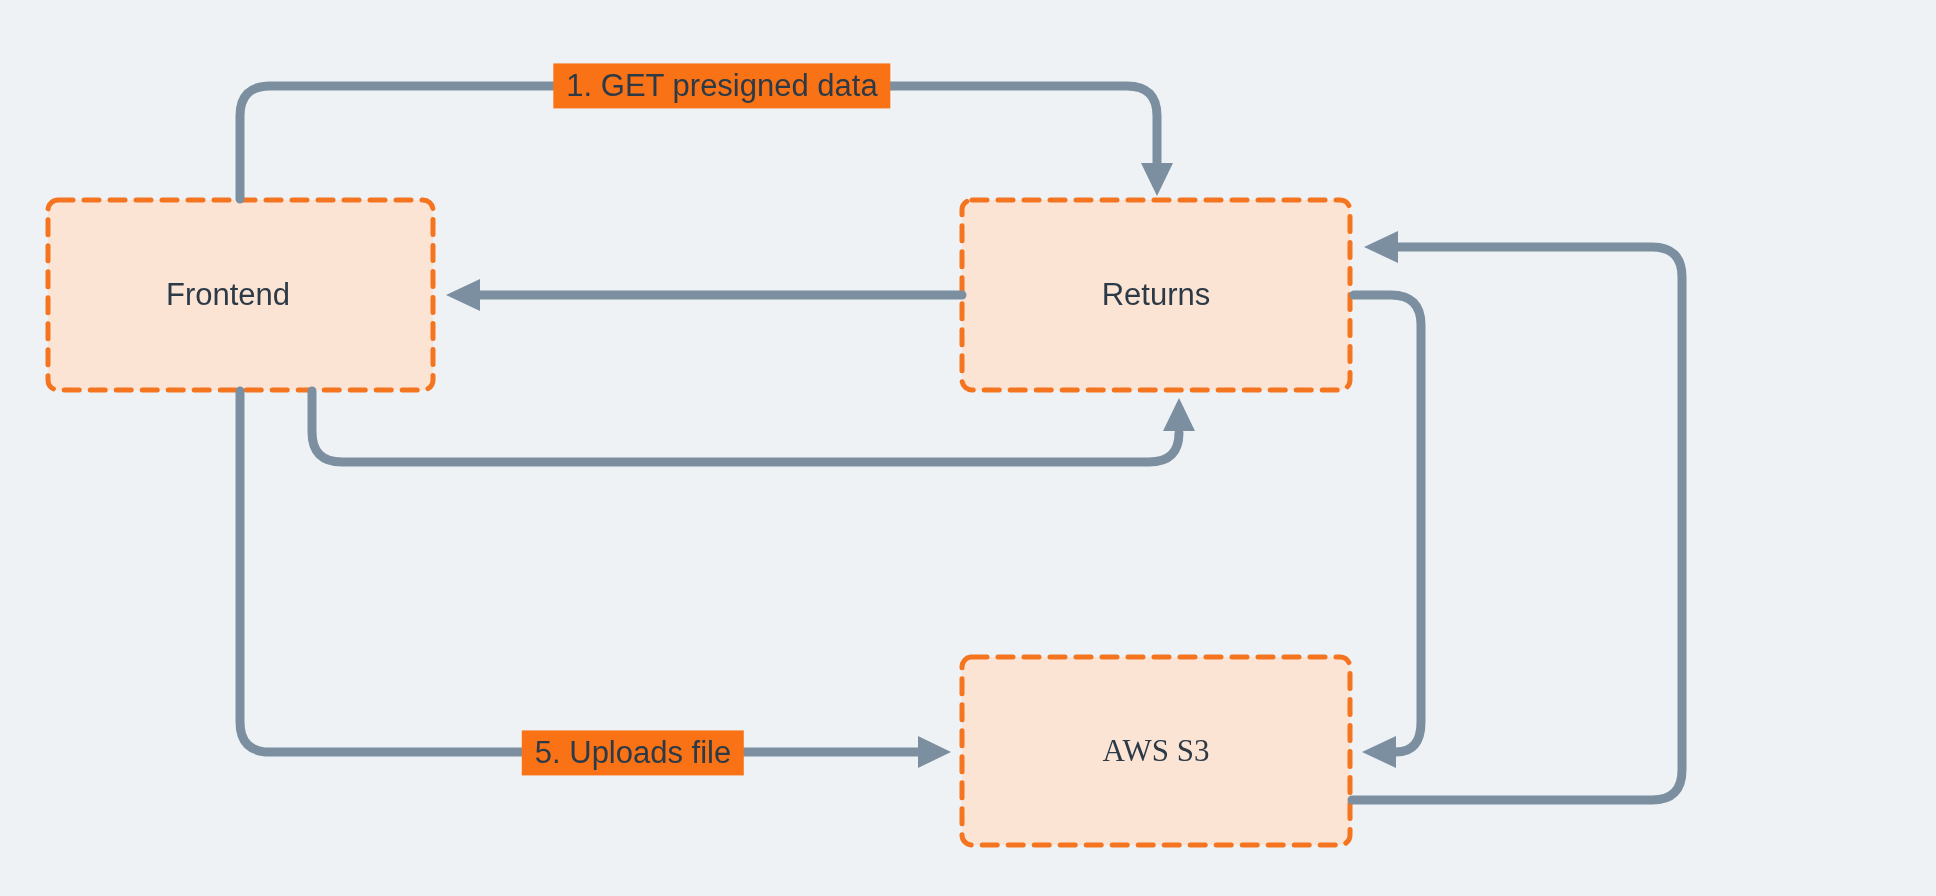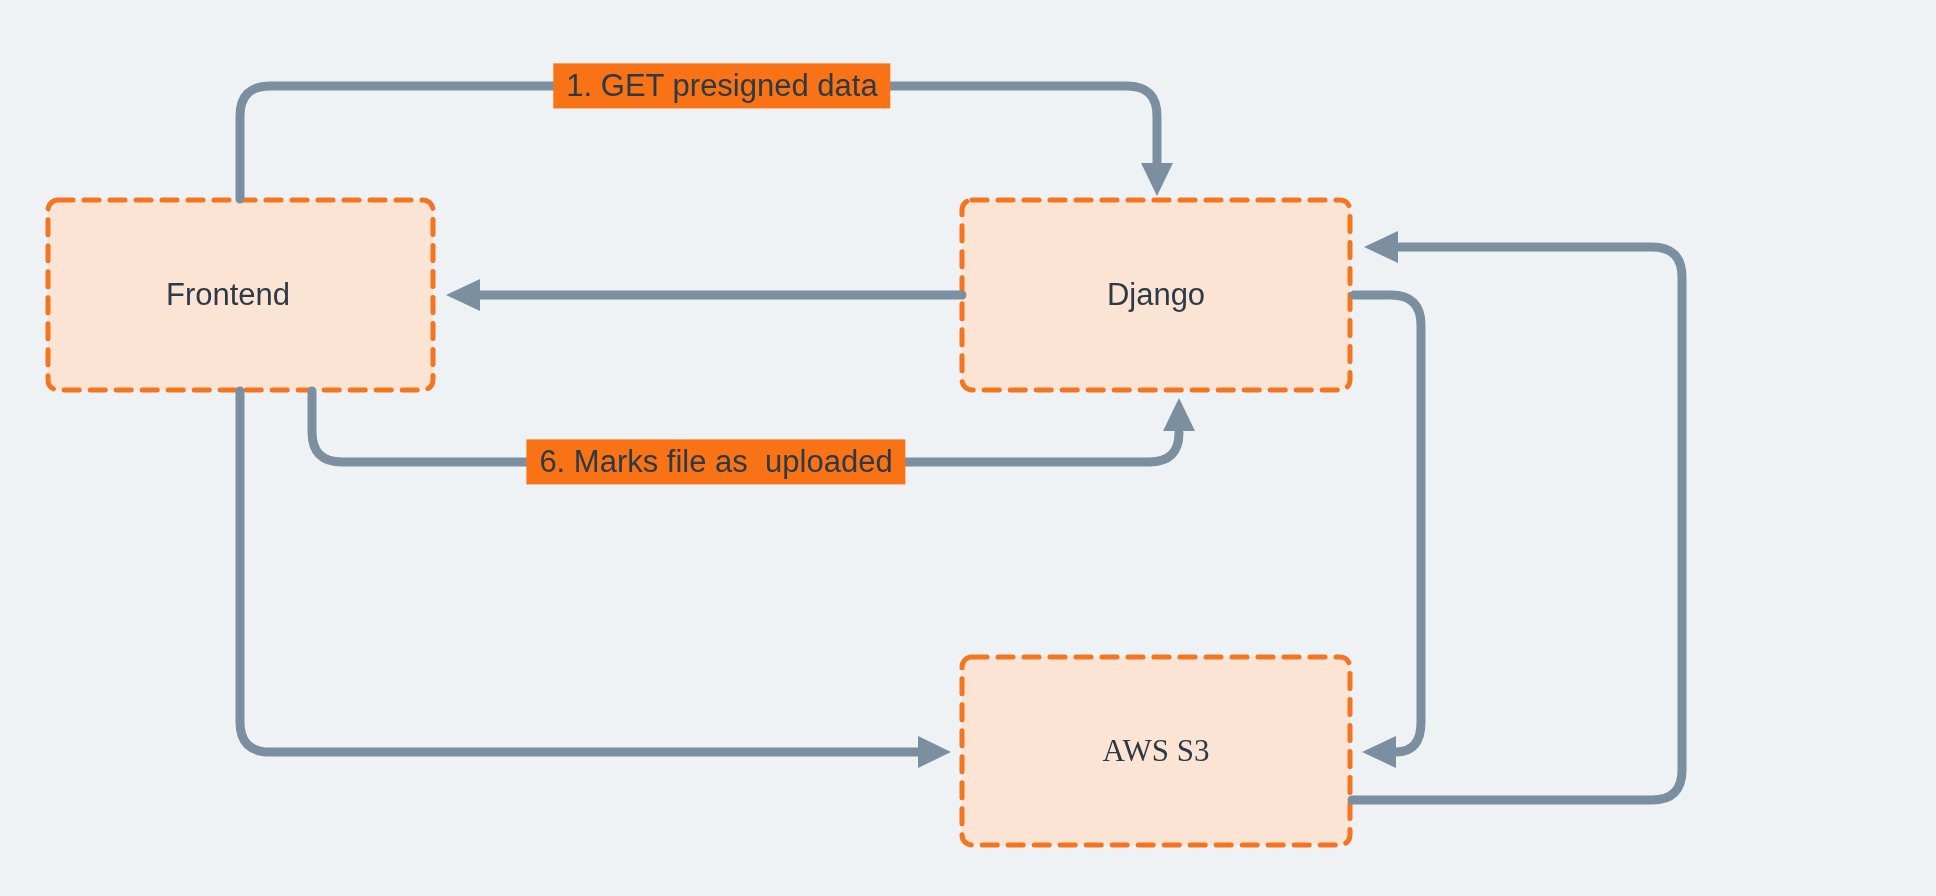--- a/index.html
+++ b/index.html
@@ -89,19 +89,19 @@
       <polygon points="1362,752 1396,736 1396,768"></polygon>
     </g>
 
     <g class="edge">
       <path d="M 1352 800 L 1652 800 Q 1682 800 1682 770 L 1682 277 Q 1682 247 1652 247 L 1398 247"></path>
       <polygon points="1364,247 1398,231 1398,263"></polygon>
     </g>
   </svg>
 
   <div class="node-label" style="left:228px;  top:295px;">Frontend</div>
-  <div class="node-label" style="left:1156px; top:295px;">Django</div>
+  <div class="node-label" style="left:1156px; top:295px;">Returns</div>
   <div class="node-label" style="left:1156px; top:751px;font-family:Liberation Serif, serif;">AWS S3</div>
 
   <div class="edge-label" style="left:722px;  top:86px;">1. GET presigned data</div>
-  <div class="edge-label" style="left:716px;  top:462px;">6. Marks file as  uploaded</div>
+  <div class="edge-label" style="left:633px;  top:753px;">5. Uploads file</div>
 
 </div>
 
 </body></html>

